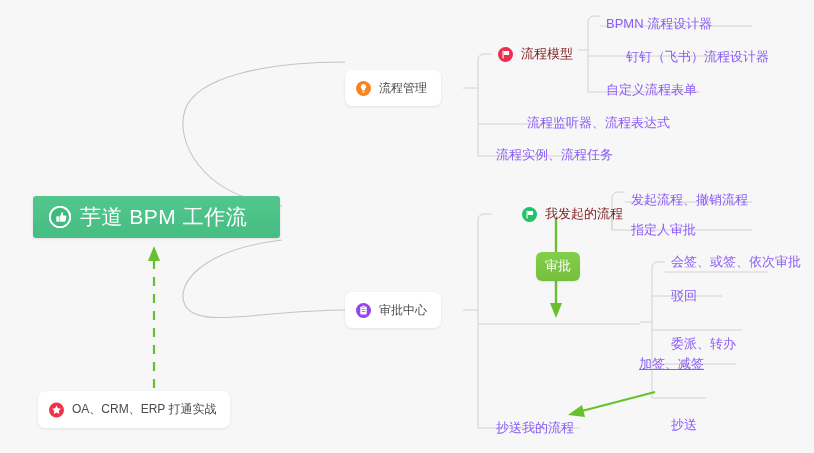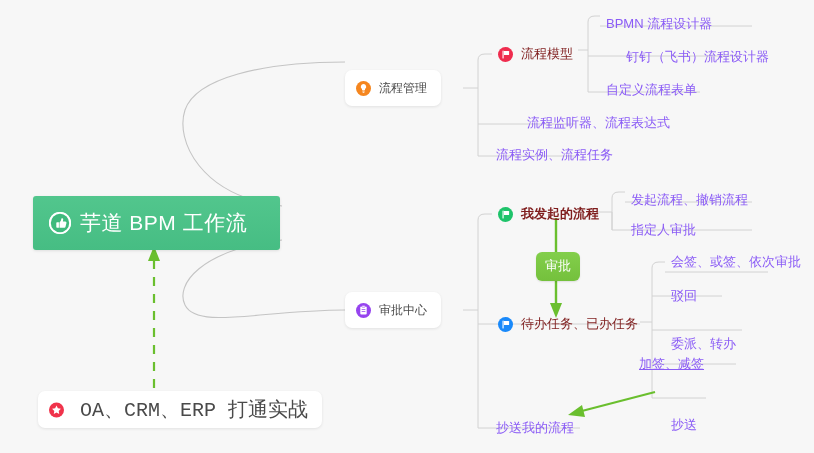--- a/index.html
+++ b/index.html
@@ -27,21 +27,21 @@
     height: 453px;
     pointer-events: none;
   }
 
   
   .root-node {
     position: absolute;
     left: 33px;
     top: 196px;
     width: 247px;
-    height: 54px;
+    height: 42px;
     background: #4cc38a;
     background: linear-gradient(180deg, #52c68d 0%, #46bd83 100%);
     border-radius: 3px;
     box-shadow: 0 1px 3px rgba(0,0,0,0.10);
     display: flex;
     align-items: center;
     padding-left: 16px;
     box-sizing: border-box;
   }
   .root-label {
@@ -80,24 +80,23 @@
     background: #ffffff;
     border-radius: 7px;
     box-shadow: 0 1px 3px rgba(0,0,0,0.09);
     display: flex;
     align-items: center;
     padding: 0 14px 0 11px;
     box-sizing: border-box;
     white-space: nowrap;
   }
   .note-label {
-    font-size: 20px;
+    font-size: 12px;
     color: #4a4a4a;
-    margin-left: 16px;
-    font-family: Liberation Mono, monospace;
+    margin-left: 8px;
   }
 
   
   .leaf {
     position: absolute;
     font-size: 13px;
     color: #8b5cf6;
     white-space: nowrap;
     padding: 3px 6px 4px 6px;
     box-sizing: border-box;
@@ -256,44 +255,34 @@
         <circle cx="7.5" cy="7.5" r="7.5" fill="#9644ef"></circle>
         <rect x="4.3" y="3.5" width="6.4" height="8.0" rx="1.0" fill="#ffffff"></rect>
         <rect x="5.9" y="2.6" width="3.2" height="1.7" rx="0.7" fill="#ffffff" stroke="#9644ef" stroke-width="0.55"></rect>
         <rect x="5.5" y="6.3" width="4.0" height="0.75" rx="0.37" fill="#9644ef"></rect>
         <rect x="5.5" y="8.1" width="4.0" height="0.75" rx="0.37" fill="#9644ef"></rect>
       </svg>
     </span>
     <span class="branch-label">审批中心</span>
   </div>
 
-  <div class="leaf hdr" style="left:492px; top:202px; display:flex; align-items:center;font-weight:bold;">
+  <div class="leaf hdr" style="left:516px; top:202px; display:flex; align-items:center;">
     <span class="icon icon-circle ico-sm">
       <svg width="15" height="15" viewBox="0 0 15 15">
         <circle cx="7.5" cy="7.5" r="7.5" fill="#1ec36a"></circle>
         <rect x="4.5" y="3.4" width="1.15" height="8.2" rx="0.55" fill="#ffffff"></rect>
         <path d="M6.0 4.0 h4.6 a0.5 0.5 0 0 1 0.5 0.5 v3.0 a0.5 0.5 0 0 1 -0.5 0.5 h-4.6 z" fill="#ffffff"></path>
       </svg>
     </span>
     <span style="margin-left:8px;">我发起的流程</span>
   </div>
 
   <div class="leaf" style="left:625px; top:188px;">发起流程、撤销流程</div>
   <div class="leaf" style="left:625px; top:218px;">指定人审批</div>
 
-  <div class="leaf hdr" style="left:492px; top:312px; display:flex; align-items:center;">
-    <span class="icon icon-circle ico-sm">
-      <svg width="15" height="15" viewBox="0 0 15 15">
-        <circle cx="7.5" cy="7.5" r="7.5" fill="#1989fa"></circle>
-        <rect x="4.5" y="3.4" width="1.15" height="8.2" rx="0.55" fill="#ffffff"></rect>
-        <path d="M6.0 4.0 h4.6 a0.5 0.5 0 0 1 0.5 0.5 v3.0 a0.5 0.5 0 0 1 -0.5 0.5 h-4.6 z" fill="#ffffff"></path>
-      </svg>
-    </span>
-    <span style="margin-left:8px;">待办任务、已办任务</span>
-  </div>
 
   <div class="leaf" style="left:665px; top:250px;">会签、或签、依次审批</div>
   <div class="leaf" style="left:665px; top:284px;">驳回</div>
   <div class="leaf" style="left:665px; top:332px;">委派、转办</div>
   <div class="leaf" style="left:633px; top:352px;text-decoration:underline;">加签、减签</div>
   <div class="leaf" style="left:665px; top:380px;margin-top:33px;">抄送</div>
 
   <div class="leaf" style="left:490px; top:416px;">抄送我的流程</div>
 
   <div class="pill">审批</div>

